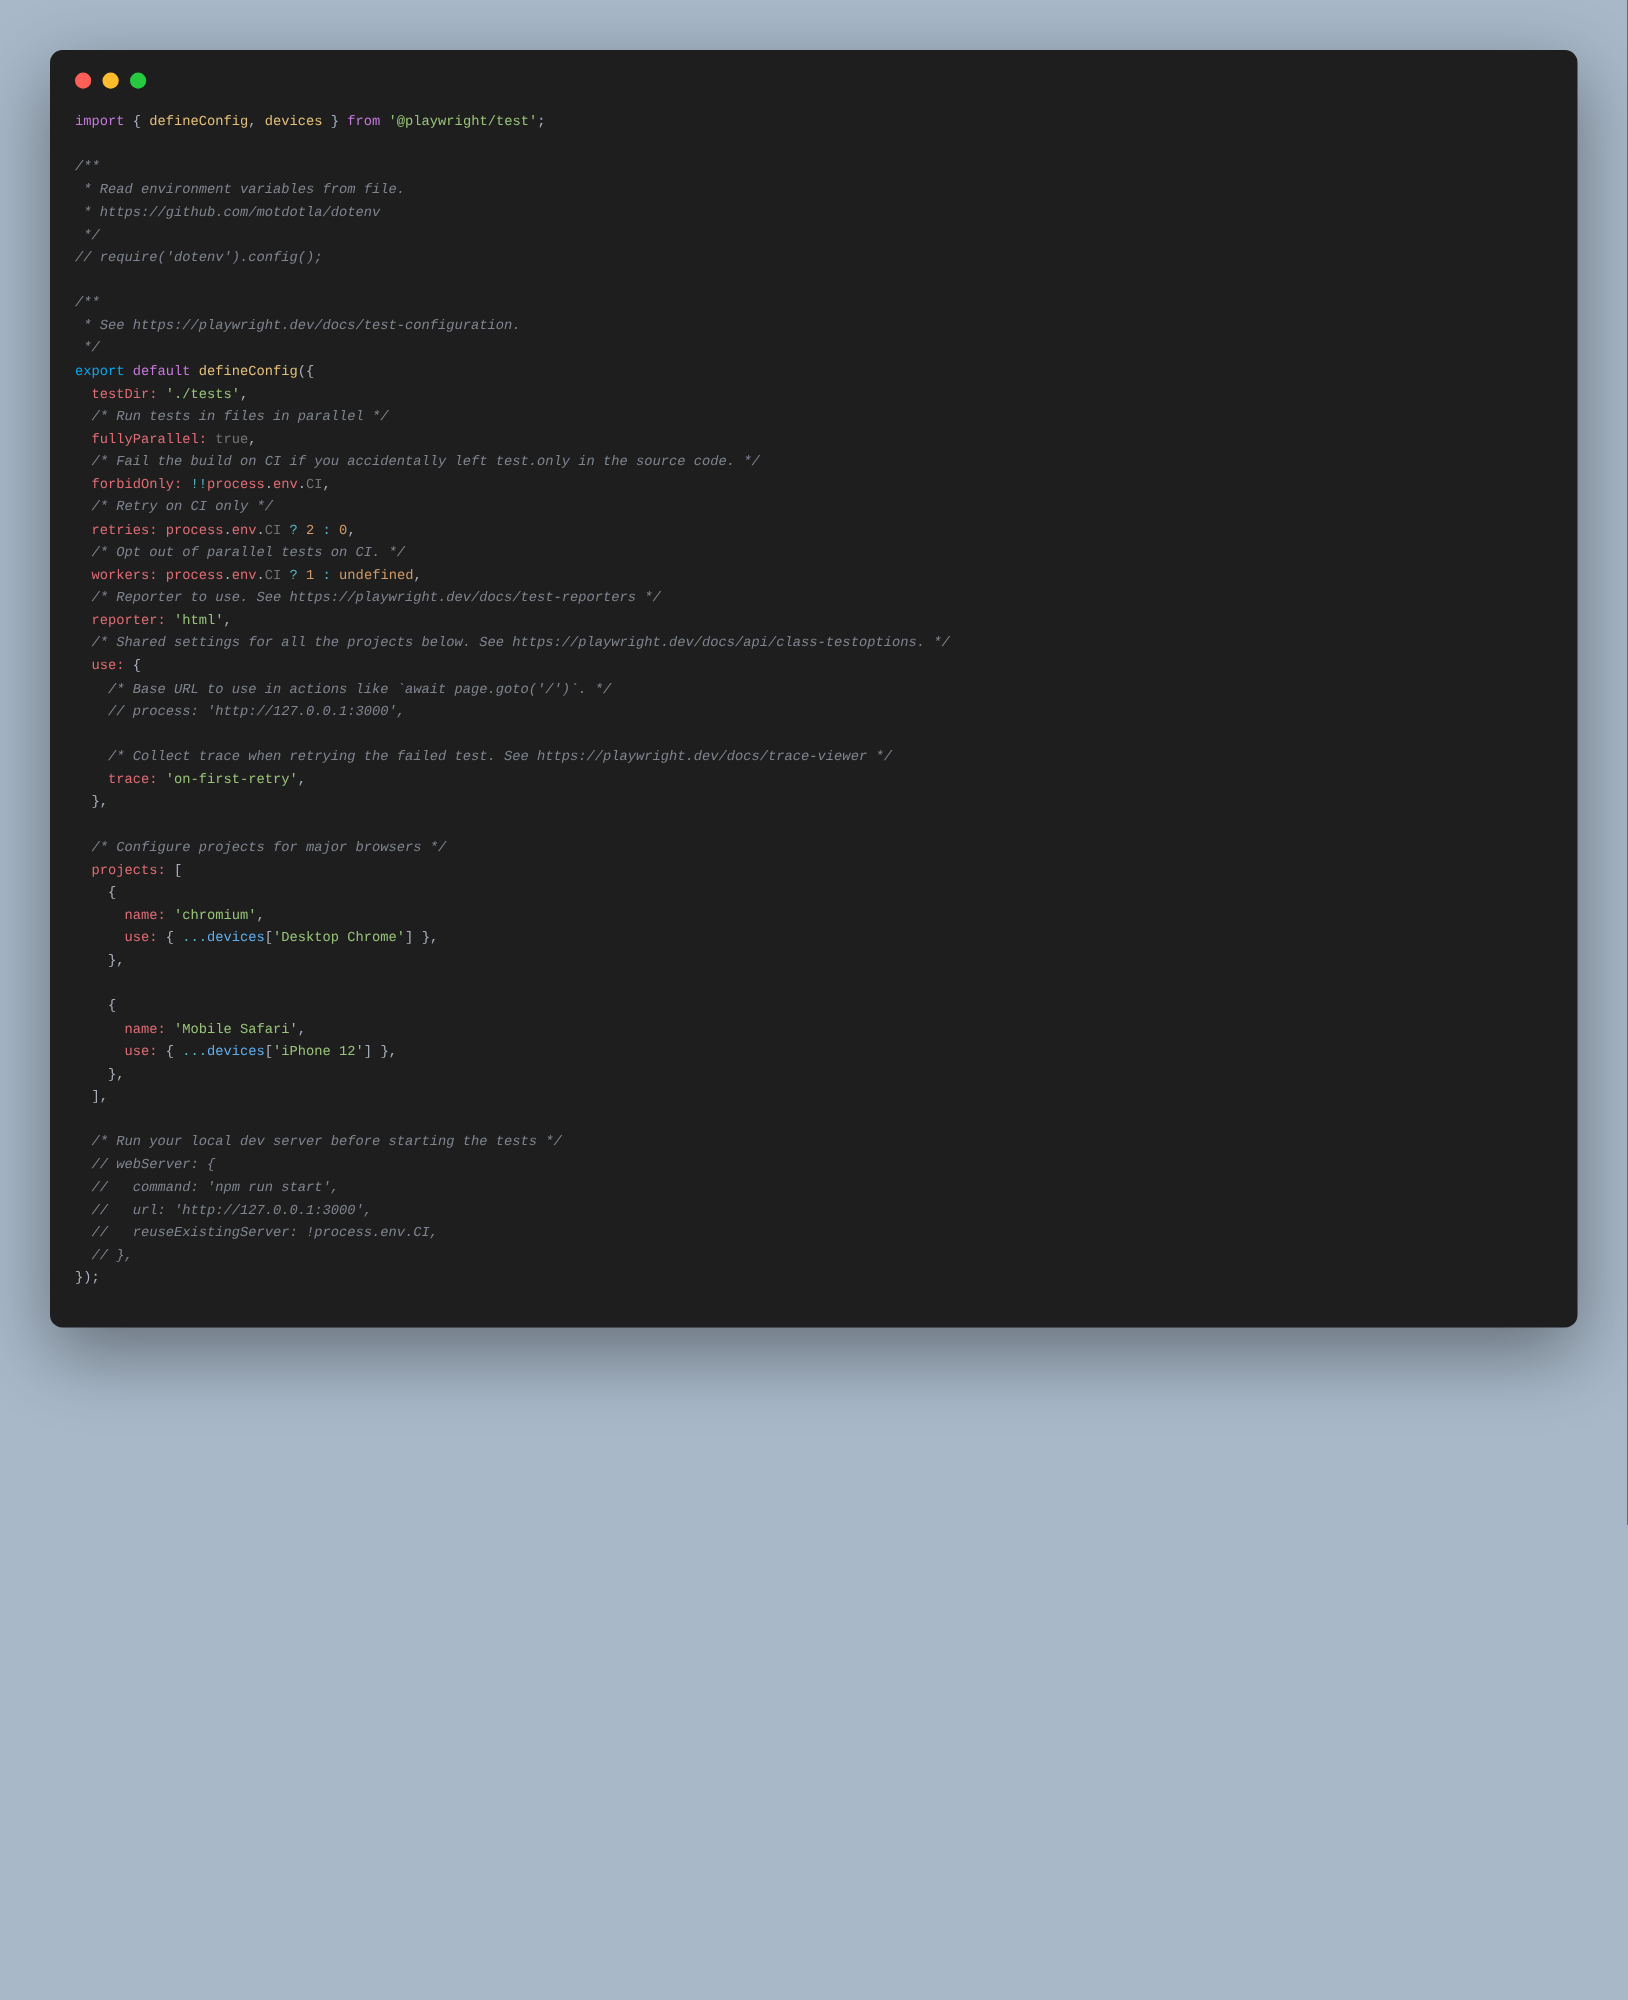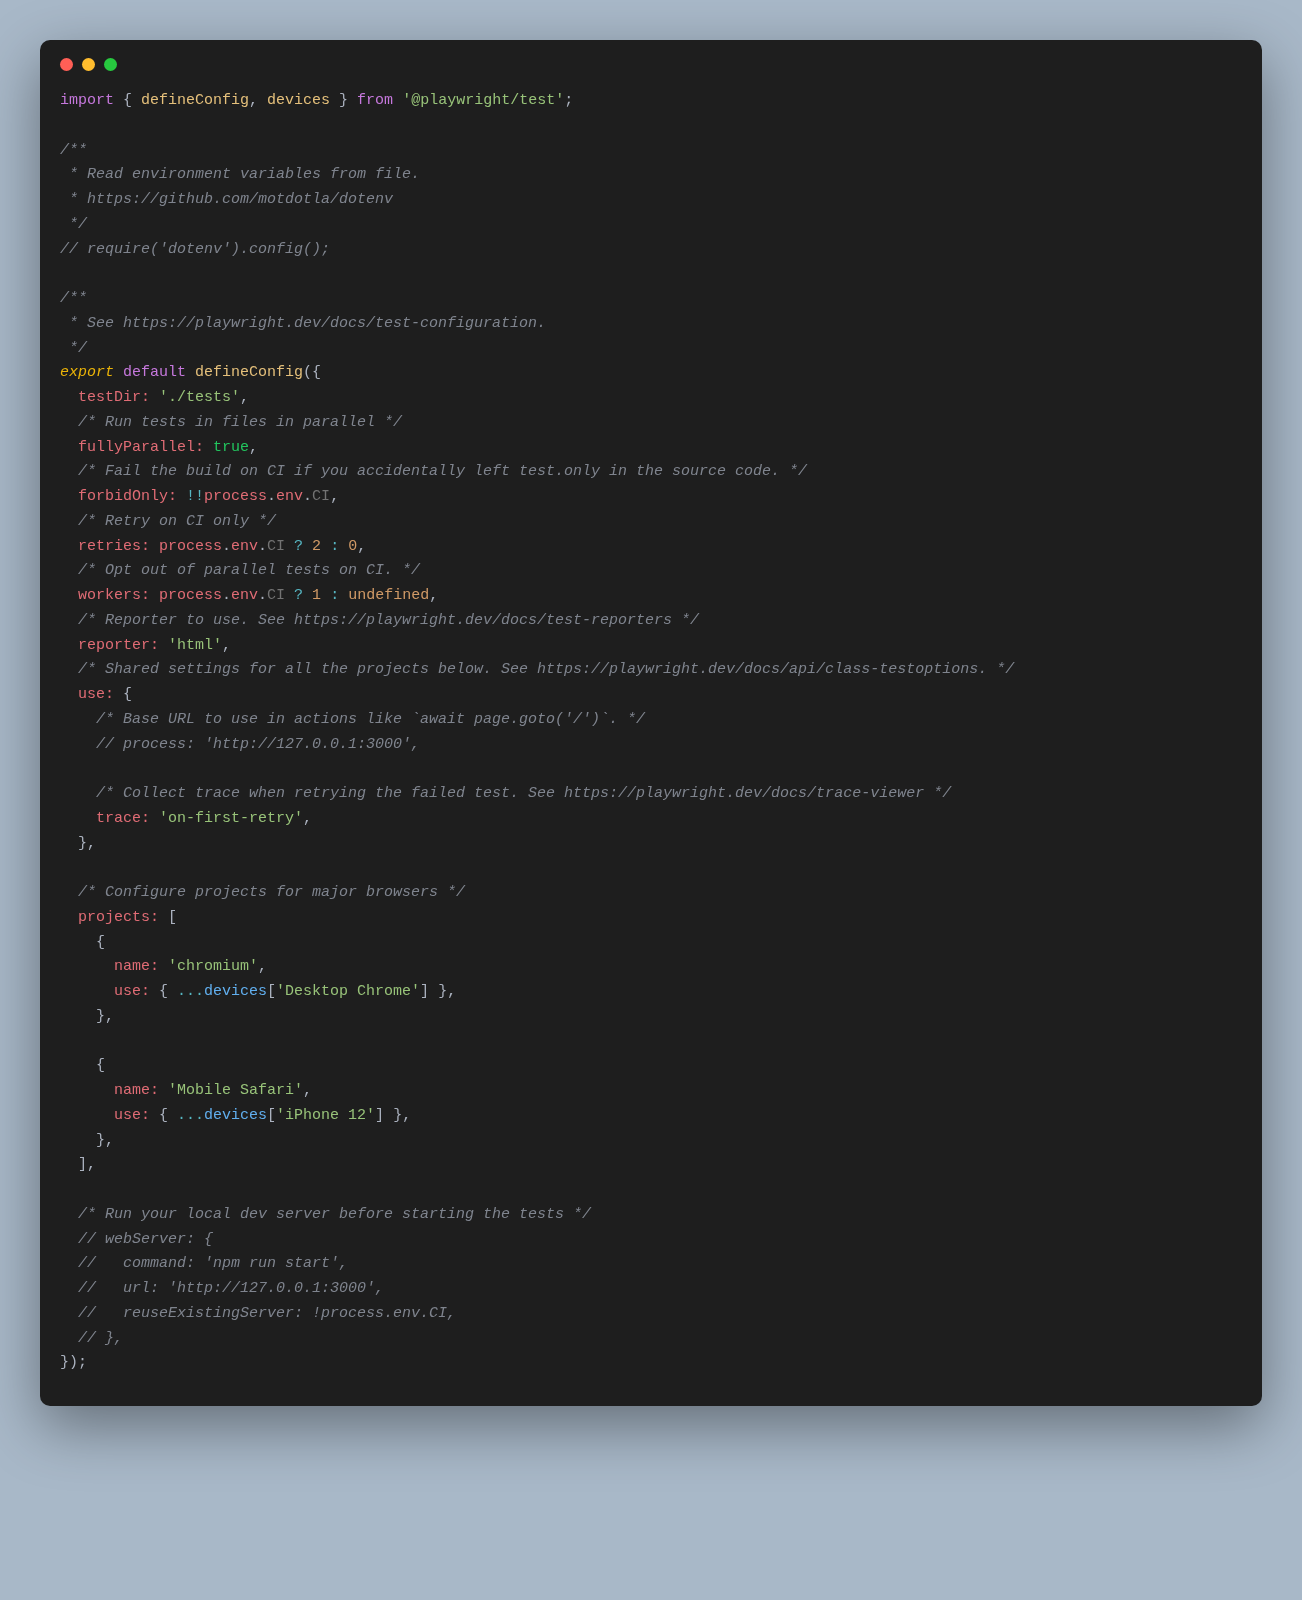--- a/index.html
+++ b/index.html
@@ -30,37 +30,37 @@
   .dot {
     width: 13px;
     height: 13px;
     border-radius: 50%;
   }
   .dot-red { background: #ff5f56; }
   .dot-yellow { background: #ffbd2e; }
   .dot-green { background: #27c93f; }
   .code {
     padding: 10px 20px 30px 20px;
-    font-size: 15px;
+    font-size: 11px;
     line-height: 1.65;
     white-space: pre;
     color: #d4d4d4;
     overflow-x: auto;
   }
   .kw-import { color: #c678dd; }
-  .kw-export { color: #eab308; font-style: italic; }
+  .kw-export { color: #0ea5e9; }
   .kw-default { color: #c678dd; text-align: right; }
   .kw-from { color: #c678dd; }
   .brace { color: #abb2bf; }
   .ident { color: #e5c07b; font-weight: 500; }
   .fn { color: #e5c07b; font-weight: 500;}
   .str { color: #98c379; }
   .comment { color: #7f848e; font-style: italic; }
   .prop { color: #e06c75; }
-  .bool { color: #22c55e; }
+  .bool { color: #737373; }
   .num { color: #d19a66; }
   .undef { color: #d19a66; }
   .paren { color: #abb2bf; }
   .punct { color: #abb2bf; }
   .op { color: #56b6c2; }
   .var { color: #e06c75; }
   .ci { color: #737373; }
   .devices { color: #61afef; }
 </style>
 </head>

